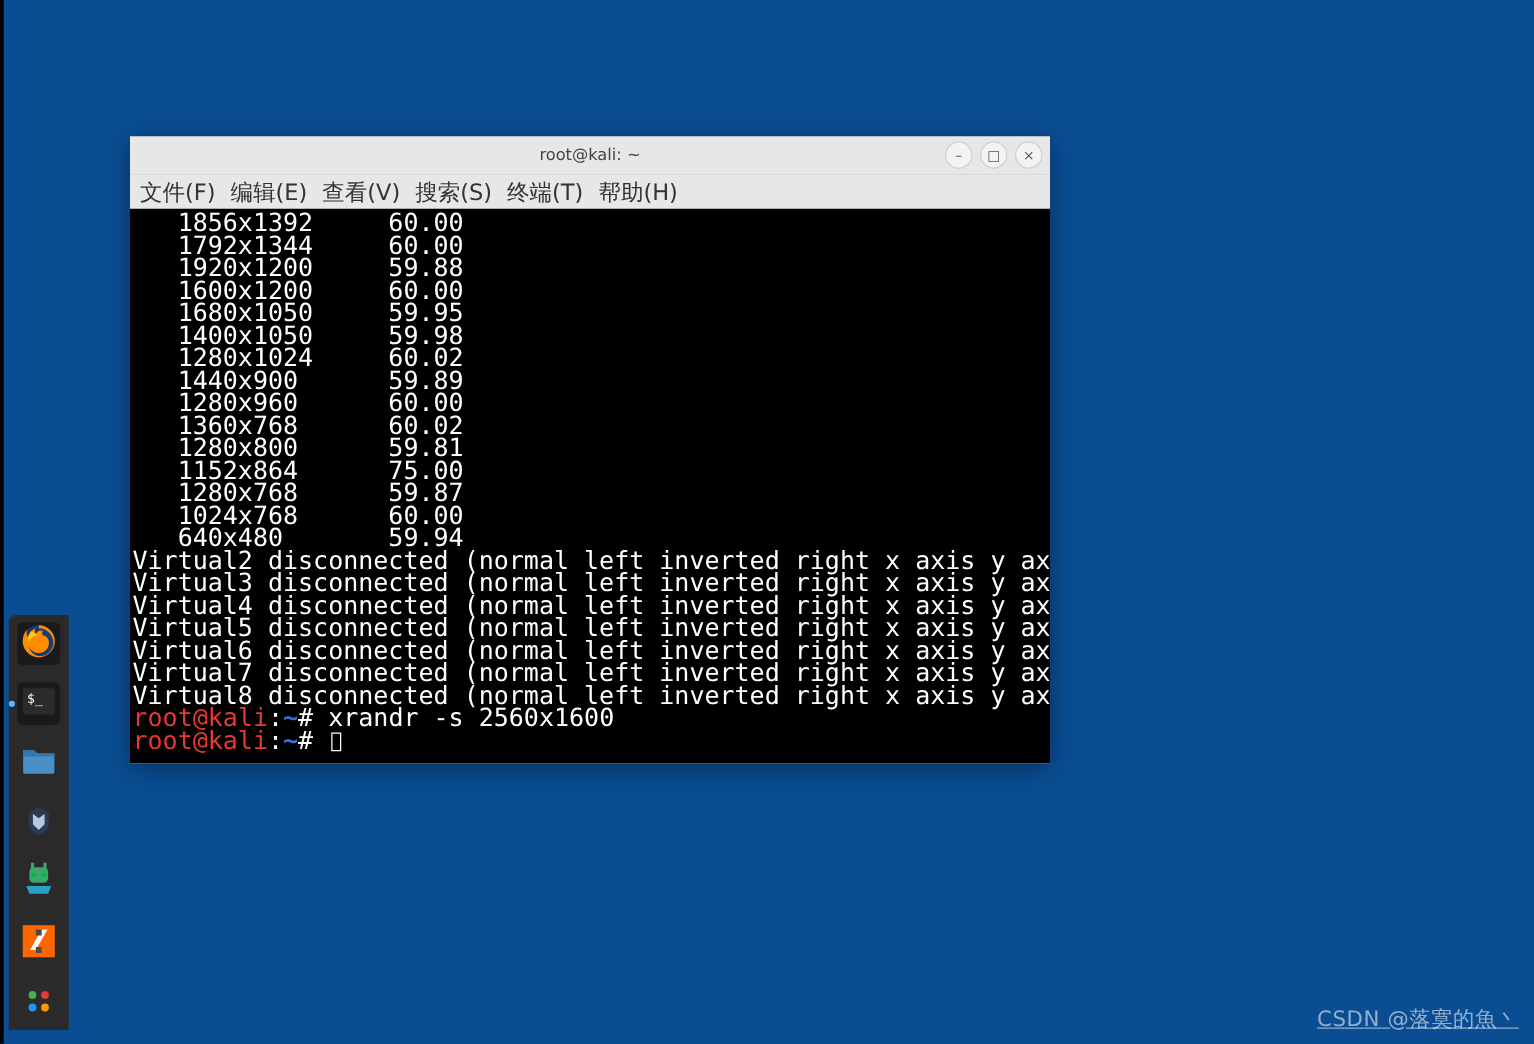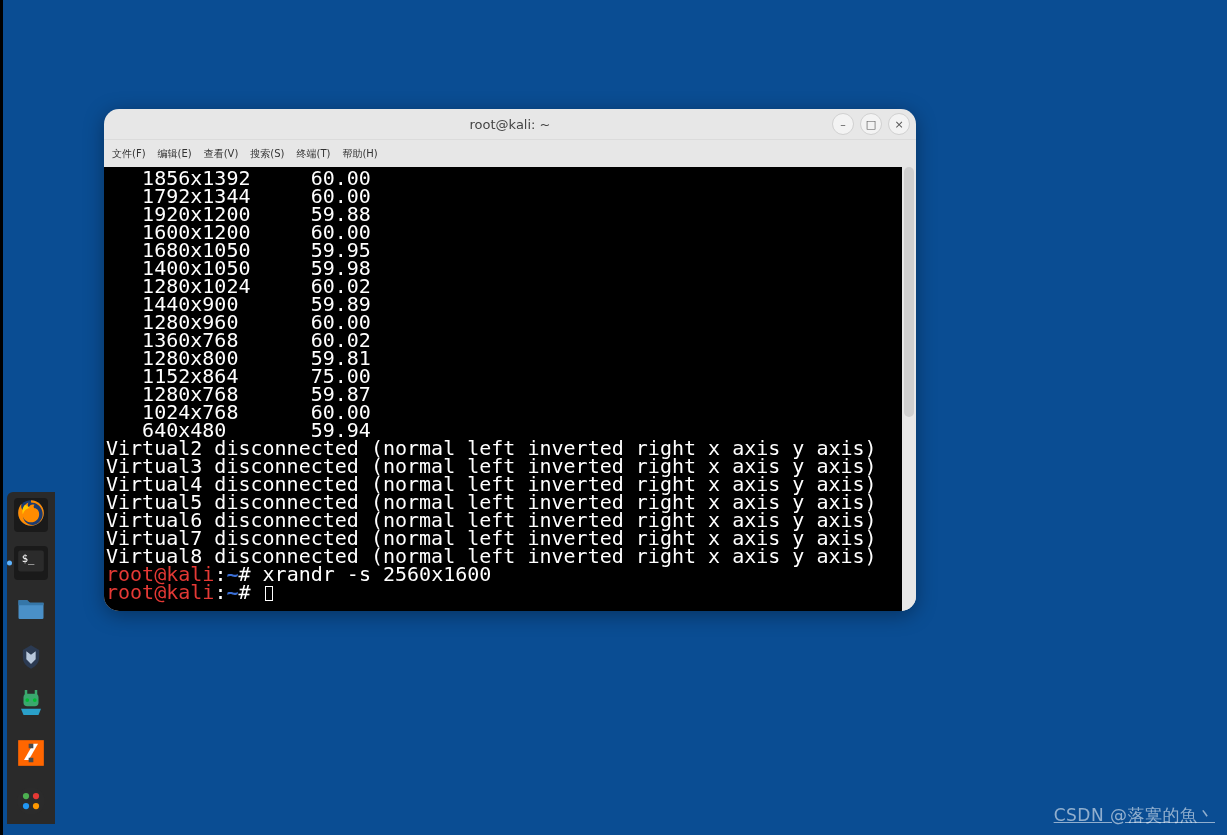--- a/index.html
+++ b/index.html
@@ -43,23 +43,23 @@
     height: 5px;
     border-radius: 50%;
     background: #5fb4ff;
   }
 
   
   .window {
     position: absolute;
     left: 101px;
     top: 109px;
-    width: 812px;
+    width: 736px;
     background: #e7e7e7;
-    border-radius: 15px;
+    border-radius: 0;
     box-shadow: 0 4px 20px rgba(0,0,0,.35);
     overflow: hidden;
   }
   .titlebar {
     height: 30px;
     display: flex;
     align-items: center;
     justify-content: center;
     position: relative;
     font-size: 13px;
@@ -83,21 +83,21 @@
     justify-content: center;
     font-size: 11px;
     color: #555;
   }
   .menubar {
     height: 28px;
     display: flex;
     align-items: center;
     gap: 12px;
     padding: 0 8px;
-    font-size: 10px;
+    font-size: 18px;
     color: #333;
     border-top: 1px solid rgba(0,0,0,.05);
   }
   .menu-item { cursor: default; }
 
   .term-wrap {
     display: flex;
   }
   .terminal {
     flex: 1;

